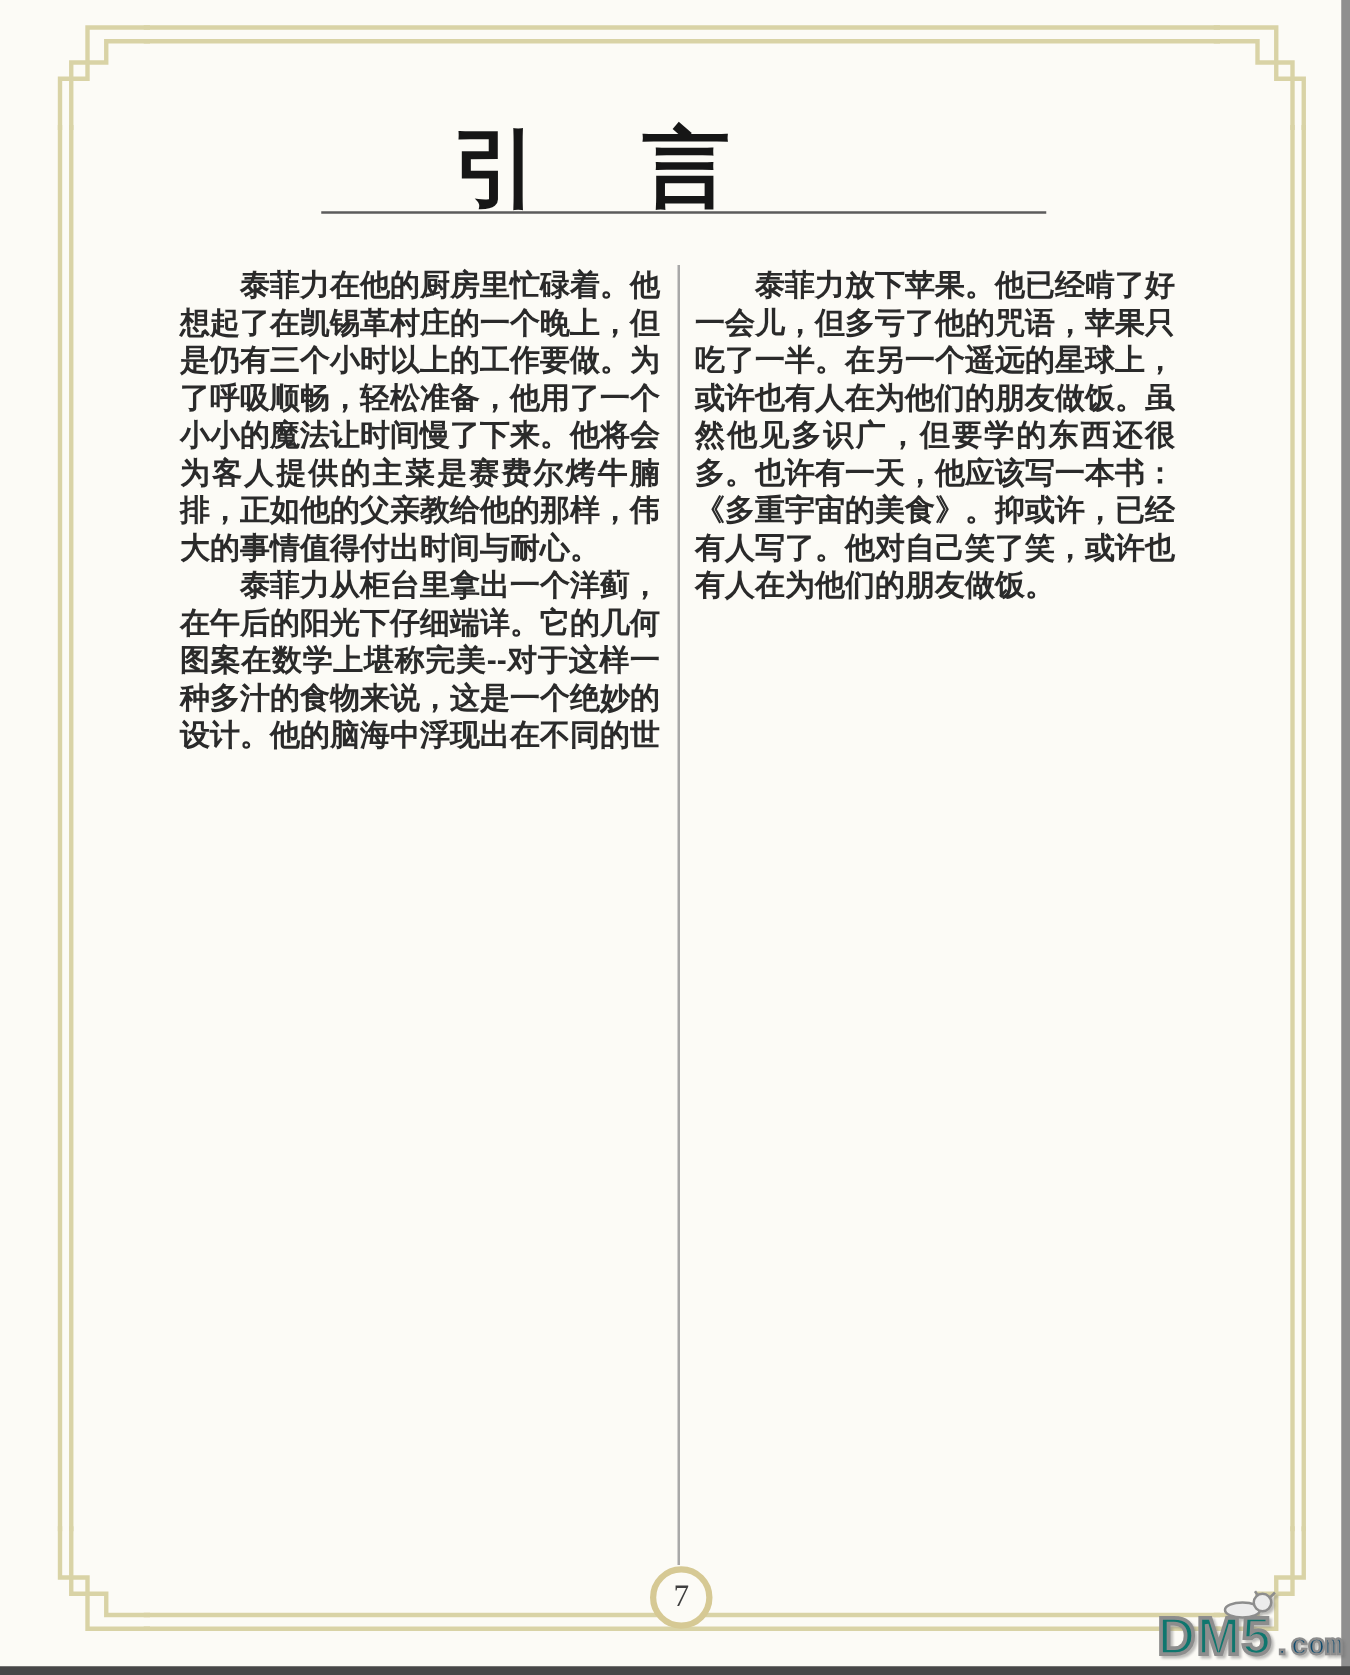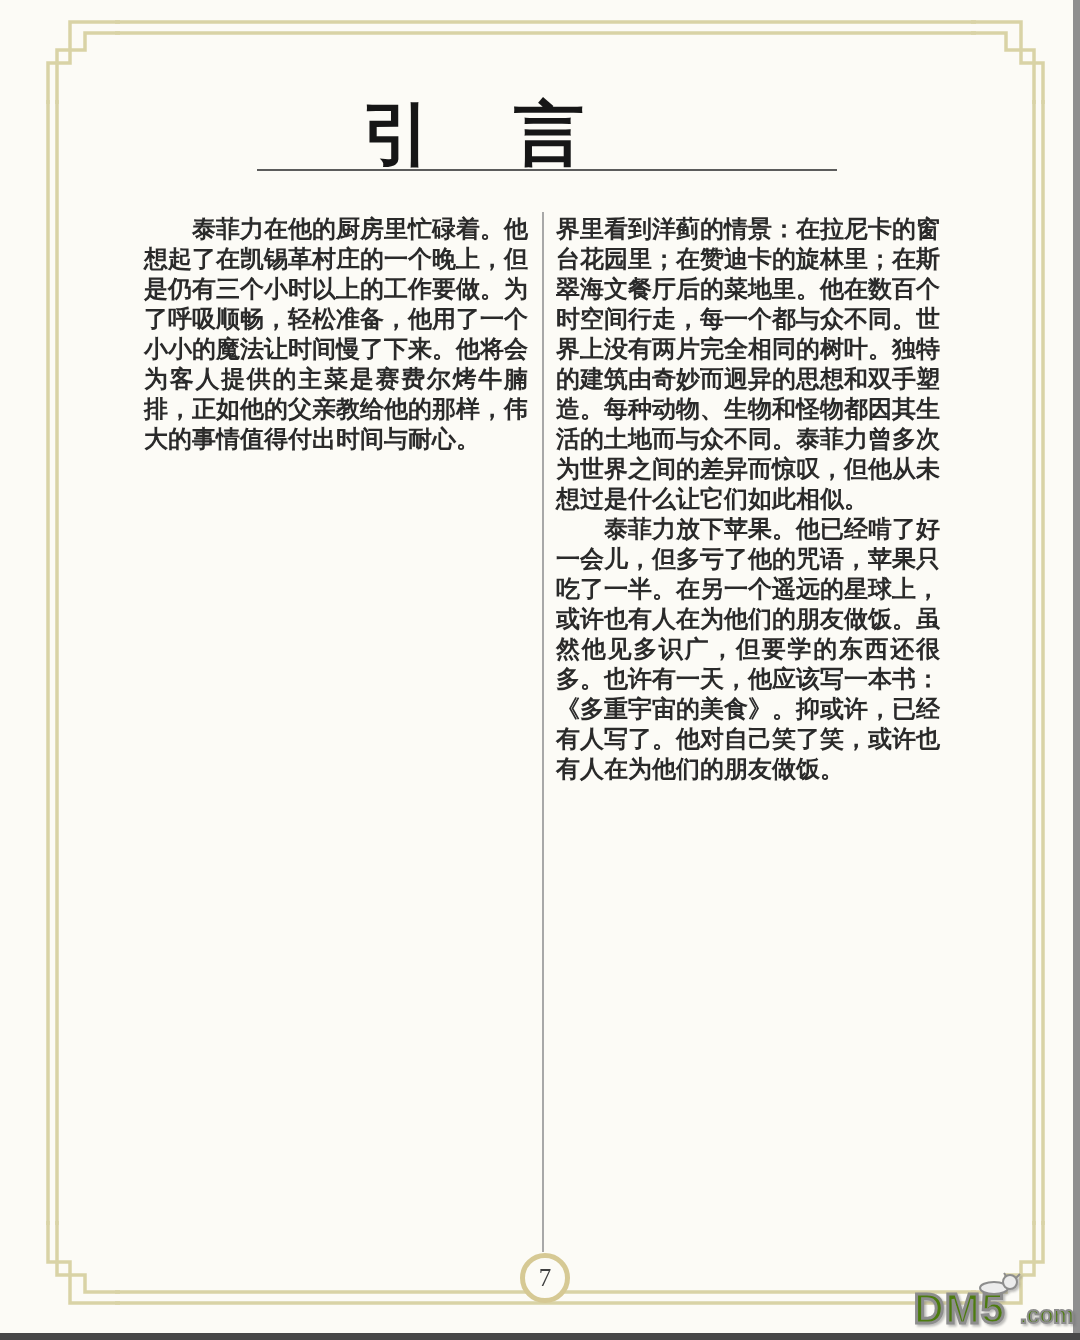--- a/index.html
+++ b/index.html
@@ -57,27 +57,27 @@
     font-size:25px;color:#3f3f3f;
   }
 
   .watermark{
     position:absolute;right:6px;bottom:10px;z-index:4;
     display:flex;align-items:baseline;
     filter:drop-shadow(2px 2px 1px rgba(110,110,110,.45));
   }
   .wm-name{
     font-weight:bold;font-size:42px;letter-spacing:1px;
-    color:#4d7c0f;-webkit-text-stroke:3px #8d8d8d;
+    color:#0f766e;-webkit-text-stroke:3px #8d8d8d;
     line-height:1;
   }
   .wm-tld{
     font-weight:bold;font-size:23px;
-    color:#4d7c0f;-webkit-text-stroke:2px #8d8d8d;
-    line-height:1;margin-left:15px;
+    color:#0c4a6e;-webkit-text-stroke:2px #8d8d8d;
+    line-height:1;margin-left:1px;font-family:Liberation Mono, monospace;
   }
   .wm-mascot{position:absolute;right:52px;top:-16px;}
 </style>
 </head>
 <body>
 
 <svg class="frame" width="1080" height="1340" viewBox="0 0 1080 1340">
 
   <g>
     <path class="border-line" d="M115 22 H976"></path>
@@ -109,23 +109,23 @@
 
   <line class="divider" x1="543" y1="212" x2="543" y2="1252"></line>
 </svg>
 
 <h1 class="page-title">引　言</h1>
 <div class="title-rule"></div>
 
 <div>
   <div class="col col-left">
       <p class="para indent">泰菲力在他的厨房里忙碌着。他想起了在凯锡革村庄的一个晚上，但是仍有三个小时以上的工作要做。为了呼吸顺畅，轻松准备，他用了一个小小的魔法让时间慢了下来。他将会为客人提供的主菜是赛费尔烤牛腩排，正如他的父亲教给他的那样，伟大的事情值得付出时间与耐心。</p>
+      <p class="para indent">泰菲力从柜台里拿出一个洋蓟，在午后的阳光下仔细端详。它的几何图案在数学上堪称完美--对于这样一种多汁的食物来说，这是一个绝妙的设计。他的脑海中浮现出在不同的世</p>
     </div>
   <div class="col col-right">
-      <p class="para">界里看到洋蓟的情景：在拉尼卡的窗台花园里；在赞迪卡的旋林里；在斯翠海文餐厅后的菜地里。他在数百个时空间行走，每一个都与众不同。世界上没有两片完全相同的树叶。独特的建筑由奇妙而迥异的思想和双手塑造。每种动物、生物和怪物都因其生活的土地而与众不同。泰菲力曾多次为世界之间的差异而惊叹，但他从未想过是什么让它们如此相似。</p>
       <p class="para indent">泰菲力放下苹果。他已经啃了好一会儿，但多亏了他的咒语，苹果只吃了一半。在另一个遥远的星球上，或许也有人在为他们的朋友做饭。虽然他见多识广，但要学的东西还很多。也许有一天，他应该写一本书：《多重宇宙的美食》。抑或许，已经有人写了。他对自己笑了笑，或许也有人在为他们的朋友做饭。</p>
     </div>
 </div>
 
 <div class="page-badge">
   <span>7</span>
 </div>
 
 <div class="watermark">
   <svg class="wm-mascot" width="46" height="24" viewBox="0 0 46 24">

